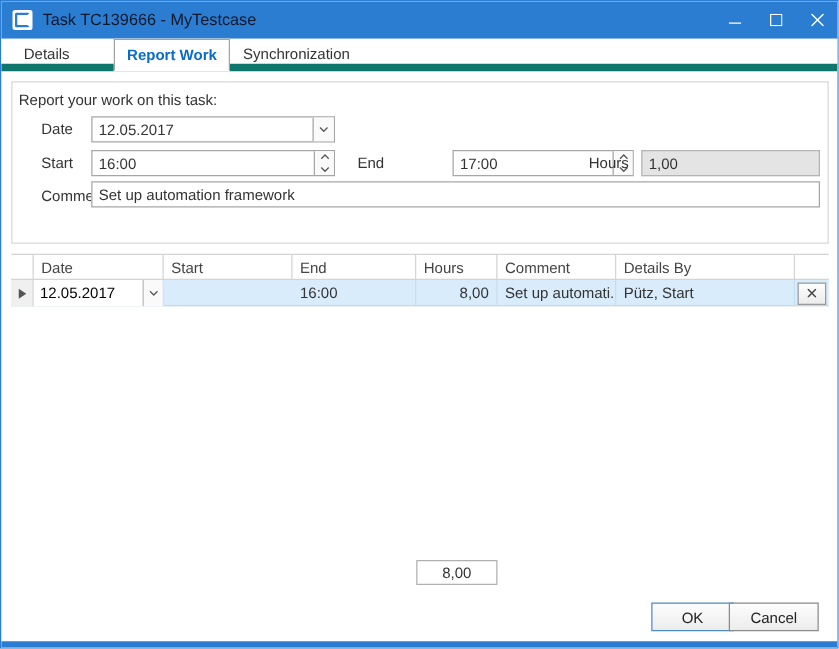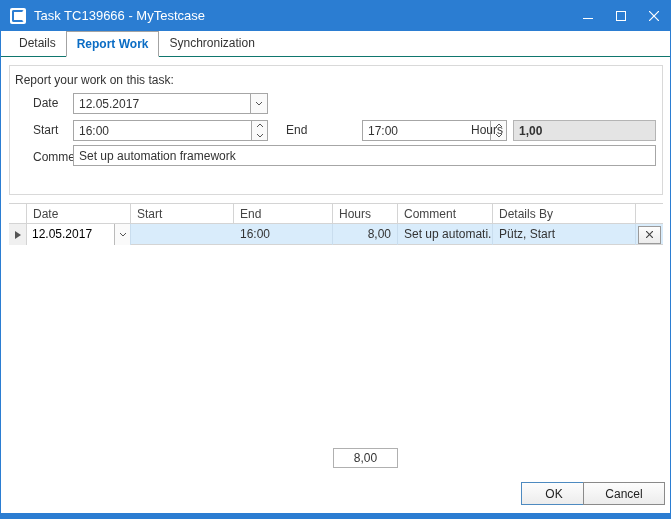--- a/index.html
+++ b/index.html
@@ -4,27 +4,27 @@
 <style>
   * { box-sizing: border-box; margin: 0; padding: 0; }
   html,body { width: 671px; height: 519px; }
   body { font-family: "Liberation Sans", sans-serif; font-size: 12px; color: #333; background: #fff; }
 
   .window { position: relative; width: 671px; height: 519px; background: #fff; border: 1px solid #2b7dd2; overflow: hidden; }
 
   .titlebar { position: absolute; left: 0; top: 0; width: 100%; height: 30px; background: #2b7dd2; display: flex; align-items: center; }
   .app-icon { position: absolute; left: 9px; top: 7px; width: 16px; height: 16px; background: #fff; border-radius: 2px; display: flex; align-items: center; justify-content: center; }
   .app-icon::after { content: ""; width: 8px; height: 8px; border: 2px solid #2b7dd2; border-right-color: transparent; border-radius: 2px; }
-  .title-text { position: absolute; left: 33px; top: 0; height: 30px; line-height: 30px; color: #ffffff; font-size: 13px; white-space: nowrap; }
+  .title-text { position: absolute; left: 33px; top: 0; height: 30px; line-height: 30px; color: #0f172a; font-size: 13px; white-space: nowrap; }
   .winbtns { position: absolute; right: 0; top: 0; height: 30px; display: flex; }
   .winbtn { width: 33px; height: 30px; display: flex; align-items: center; justify-content: center; cursor: default; }
 
-  .tabstrip { position: absolute; left: 0; top: 30px; width: 100%; height: 26px; border-bottom: 1px solid #0f766e; background: #fff; display: flex; align-items: center; padding-left: 8px; }
+  .tabstrip { position: absolute; left: 0; top: 30px; width: 100%; height: 26px; border-bottom: 6px solid #0f766e; background: #fff; display: flex; align-items: flex-start; padding-left: 8px; }
   .tab { height: 25px; line-height: 24px; padding: 0 10px; color: #333; position: relative; }
-  .tab.active { border: 1px solid #a3a3a3; border-bottom: 1px solid #fff; margin-bottom: -1px; background: #fff; color: #0a6cc4; font-weight: bold; height: 26px; }
+  .tab.active { border: 1px solid #a3a3a3; border-bottom: 1px solid #fff; margin-bottom: -1px; background: #fff; color: #0a6cc4; font-weight: bold; height: 26px; margin-left: 25px; }
 
   .groupbox { position: absolute; left: 8px; top: 64px; width: 654px; height: 130px; border: 1px solid #d9d9d9; background: #fff; }
   .heading { position: absolute; left: 14px; top: 71px; height: 16px; line-height: 16px; }
 
   .lbl { position: absolute; height: 21px; line-height: 21px; white-space: nowrap; }
 
   .field { position: absolute; display: flex; align-items: stretch; height: 21px; border: 1px solid #a6a6a6; background: #fff; }
   .field input { flex: 1; min-width: 0; border: none; outline: none; background: transparent; font: inherit; color: #333; padding: 0 5px; }
   .field.gray { background: #e4e4e4; border-color: #b4b4b4; }
   .dropbtn { width: 17px; border-left: 1px solid #a6a6a6; background: #fafafa; display: flex; align-items: center; justify-content: center; }
@@ -127,21 +127,21 @@
         </span>
       <span class="arrow">
           <svg width="8" height="5" viewBox="0 0 8 5">
             <polyline points="1,1 4,4 7,1" fill="none" stroke="#555" stroke-width="1"></polyline>
           </svg>
         </span>
     </div>
   </div>
 
   <div class="lbl" style="left:470px; top:119px;">Hours</div>
-  <div class="field gray" style="left:512px; top:119px; width:143px;font-weight:bold;">
+  <div class="field gray" style="left:512px; top:119px; width:143px;">
     <input readonly="" value="1,00" style="">
   </div>
 
   <div class="lbl" style="left:32px; top:146px;">Comment</div>
   <div class="field" style="left:72px; top:144px; width:583px;">
     <input readonly="" value="Set up automation framework" style="">
   </div>
 
 
   <div class="ghead">
@@ -177,17 +177,17 @@
             <line x1="0" y1="0" x2="7" y2="7" stroke="#444" stroke-width="1.2"></line>
             <line x1="7" y1="0" x2="0" y2="7" stroke="#444" stroke-width="1.2"></line>
           </svg>
       </div>
     </div>
   </div>
 
   <div class="summary">8,00</div>
 
   <div class="btn default" style="left:508px; top:481px; width:66px; height:23px;">OK</div>
-  <div class="btn" style="left:582px; top:481px; width:82px; height:23px;">Cancel</div>
+  <div class="btn" style="left:582px; top:481px; width:72px; height:23px;">Cancel</div>
 
   <div class="bottomstrip"></div>
 
 </div>
 
 </body></html>

